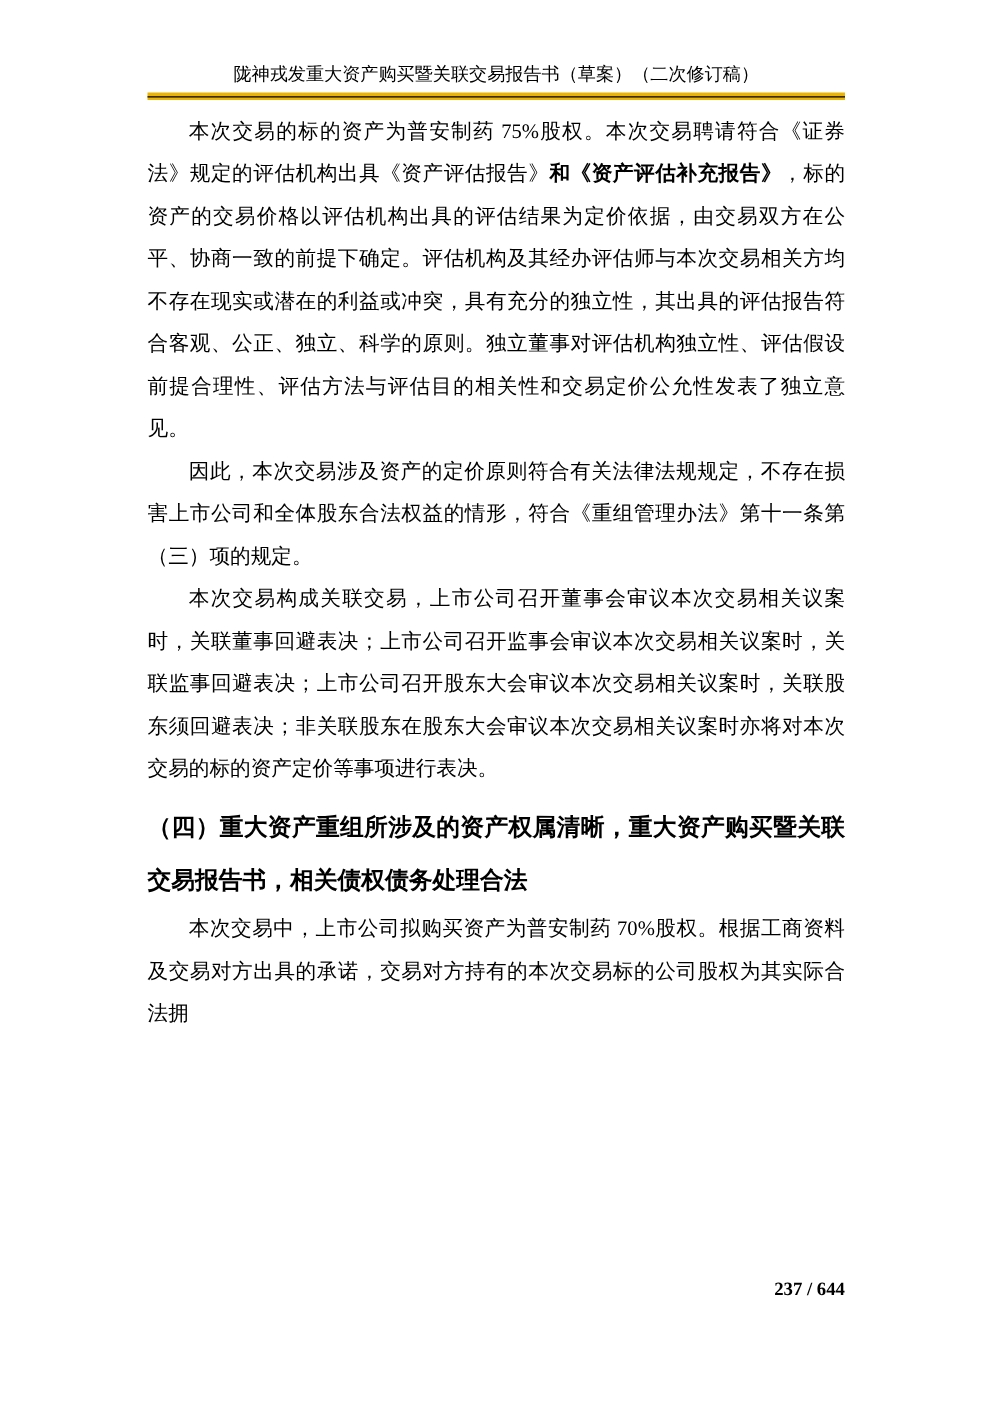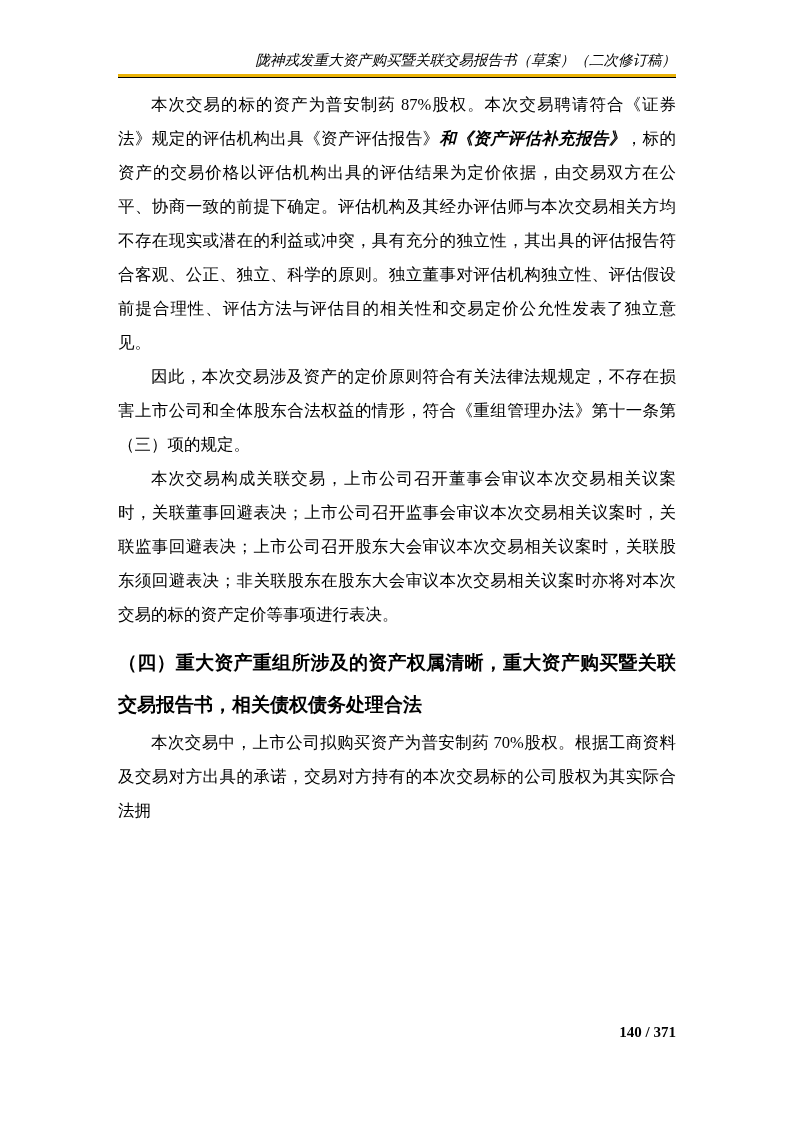--- a/index.html
+++ b/index.html
@@ -17,27 +17,26 @@
     width: 793px;
     height: 1122px;
     background: #ffffff;
   }
   .header {
     position: absolute;
     left: 118px;
     width: 558px;
     top: 50px;
     display: flex;
-    justify-content: flex-end;
+    justify-content: center;
     align-items: flex-end;
     font-size: 14.5px;
     line-height: 20px;
     padding-bottom: 4px;
-    border-bottom: 4px solid #eab308;
-    font-style: italic;
+    border-bottom: 6px solid #eab308;
   }
   .header::after {
     content: "";
     position: absolute;
     left: 0;
     right: 0;
     bottom: -4px;
     border-bottom: 1px solid #000000;
   }
   .content {
@@ -55,43 +54,43 @@
   }
   .heading {
     font-family: "Liberation Sans", "DejaVu Sans", sans-serif;
     font-weight: bold;
     font-size: 19px;
     line-height: 42px;
     text-align: justify;
     margin: 10px 0 0 0;
   }
   .seg-normal { font-style: normal; font-weight: inherit; }
-  .seg-bold-italic { font-weight: bold; font-style: italic; }
+  .seg-bold-italic { font-weight: bold; }
   .footer {
     position: absolute;
     right: 117px;
     top: 1022px;
     font-size: 15px;
     font-weight: bold;
     line-height: 20px;
   }
 </style>
 </head>
 <body>
 
 <div class="page">
   <div class="header">
     <span>陇神戎发</span>
     <span>重大资产购买暨关联交易报告书（草案）（二次修订稿）</span>
   </div>
 
   <div class="content" id="doc-body">
-      <p class="para"><span class="seg-normal">本次交易的标的资产为普安制药 87%股权。本次交易聘请符合《证券法》规定的评估机构出具《资产评估报告》</span><span class="seg-bold-italic">和《资产评估补充报告》</span><span class="seg-normal">，标的资产的交易价格以评估机构出具的评估结果为定价依据，由交易双方在公平、协商一致的前提下确定。评估机构及其经办评估师与本次交易相关方均不存在现实或潜在的利益或冲突，具有充分的独立性，其出具的评估报告符合客观、公正、独立、科学的原则。独立董事对评估机构独立性、评估假设前提合理性、评估方法与评估目的相关性和交易定价公允性发表了独立意见。</span></p>
+      <p class="para"><span class="seg-normal">本次交易的标的资产为普安制药 75%股权。本次交易聘请符合《证券法》规定的评估机构出具《资产评估报告》</span><span class="seg-bold-italic">和《资产评估补充报告》</span><span class="seg-normal">，标的资产的交易价格以评估机构出具的评估结果为定价依据，由交易双方在公平、协商一致的前提下确定。评估机构及其经办评估师与本次交易相关方均不存在现实或潜在的利益或冲突，具有充分的独立性，其出具的评估报告符合客观、公正、独立、科学的原则。独立董事对评估机构独立性、评估假设前提合理性、评估方法与评估目的相关性和交易定价公允性发表了独立意见。</span></p>
       <p class="para"><span class="seg-normal">因此，本次交易涉及资产的定价原则符合有关法律法规规定，不存在损害上市公司和全体股东合法权益的情形，符合《重组管理办法》第十一条第（三）项的规定。</span></p>
       <p class="para"><span class="seg-normal">本次交易构成关联交易，上市公司召开董事会审议本次交易相关议案时，关联董事回避表决；上市公司召开监事会审议本次交易相关议案时，关联监事回避表决；上市公司召开股东大会审议本次交易相关议案时，关联股东须回避表决；非关联股东在股东大会审议本次交易相关议案时亦将对本次交易的标的资产定价等事项进行表决。</span></p>
       <h3 class="heading"><span class="seg-normal">（四）重大资产重组所涉及的资产权属清晰，重大资产购买暨关联交易报告书，相关债权债务处理合法</span></h3>
       <p class="para"><span class="seg-normal">本次交易中，上市公司拟购买资产为普安制药 70%股权。根据工商资料及交易对方出具的承诺，交易对方持有的本次交易标的公司股权为其实际合法拥</span></p>
     </div>
 
   <div class="footer">
-    <span>140 / 371</span>
+    <span>237 / 644</span>
   </div>
 </div>
 
 </body></html>

